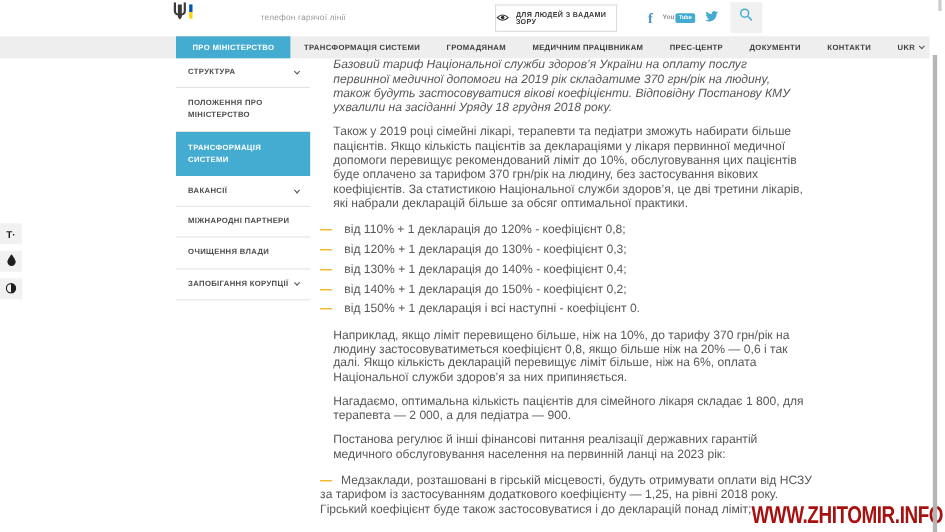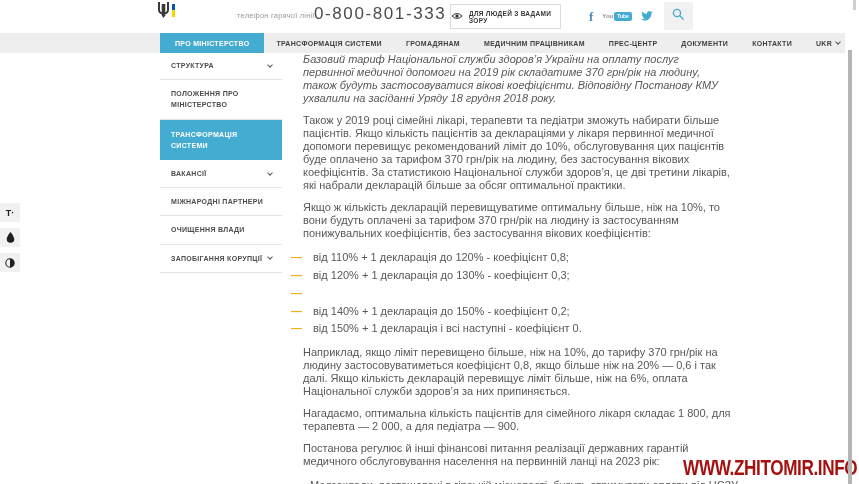--- a/index.html
+++ b/index.html
@@ -68,21 +68,20 @@
 <div class="header">
   <div class="logo">
     <span>
       <svg width="13" height="16" viewBox="0 0 13 16">
         <path fill="#3a3a3a" d="M1 0h2v8c0 1.2.8 2 1.7 2.3V2h3.6v8.3C9.2 10 10 9.2 10 8V0h2v8c0 2.2-1.5 3.8-3.7 4.2v1.3L6.5 16l-1.8-2.5v-1.3C2.5 11.8 1 10.2 1 8V0z"></path>
       </svg>
     </span>
     <span class="flagbar"></span>
   </div>
   <div class="hotline-label">телефон гарячої лінії</div>
-  <div class="phone">0-800-801-333</div>
 
   <div class="a11y-btn">
     <span>
       <svg width="12" height="8" viewBox="0 0 12 8">
         <path d="M1 4 Q6 -0.8 11 4 Q6 8.8 1 4 Z" fill="none" stroke="#2e2e2e" stroke-width="1"></path>
         <circle cx="6" cy="4" r="1.6" fill="#2e2e2e"></circle>
       </svg>
     </span>
     <span>ДЛЯ ЛЮДЕЙ З ВАДАМИ ЗОРУ</span>
   </div>
@@ -167,33 +166,33 @@
   </div>
   <div class="side-item">
     <span>ЗАПОБІГАННЯ КОРУПЦІЇ</span>
     <span class="chev"></span>
   </div>
 </aside>
 
 <main class="content">
   <p class="lead">Базовий тариф Національної служби здоров’я України на оплату послуг первинної медичної допомоги на 2019 рік складатиме 370 грн/рік на людину, також будуть застосовуватися вікові коефіцієнти. Відповідну Постанову КМУ ухвалили на засіданні Уряду 18 грудня 2018 року.</p>
   <p>Також у 2019 році сімейні лікарі, терапевти та педіатри зможуть набирати більше пацієнтів. Якщо кількість пацієнтів за деклараціями у лікаря первинної медичної допомоги перевищує рекомендований ліміт до 10%, обслуговування цих пацієнтів буде оплачено за тарифом 370 грн/рік на людину, без застосування вікових коефіцієнтів. За статистикою Національної служби здоров’я, це дві третини лікарів, які набрали декларацій більше за обсяг оптимальної практики.</p>
-  <p>Якщо ж кількість декларацій перевищуватиме оптимальну більше, ніж на 10%, то вони будуть оплачені за тарифом 370 грн/рік на людину із застосуванням понижувальних коефіцієнтів, без застосування вікових коефіцієнтів:</p>
 
   <ul class="dash-list">
     <li>
       <span class="dash">—</span>
       <span>від 110% + 1 декларація до 120% - коефіцієнт 0,8;</span>
     </li>
     <li>
       <span class="dash">—</span>
       <span>від 120% + 1 декларація до 130% - коефіцієнт 0,3;</span>
     </li>
     <li>
       <span class="dash">—</span>
+      <span>від 130%  + 1 декларація до 140% - коефіцієнт 0,4;</span>
     </li>
     <li>
       <span class="dash">—</span>
       <span>від 140%  + 1 декларація до 150% - коефіцієнт 0,2;</span>
     </li>
     <li>
       <span class="dash">—</span>
       <span>від 150%  + 1 декларація і всі наступні - коефіцієнт 0.</span>
     </li>
   </ul>

